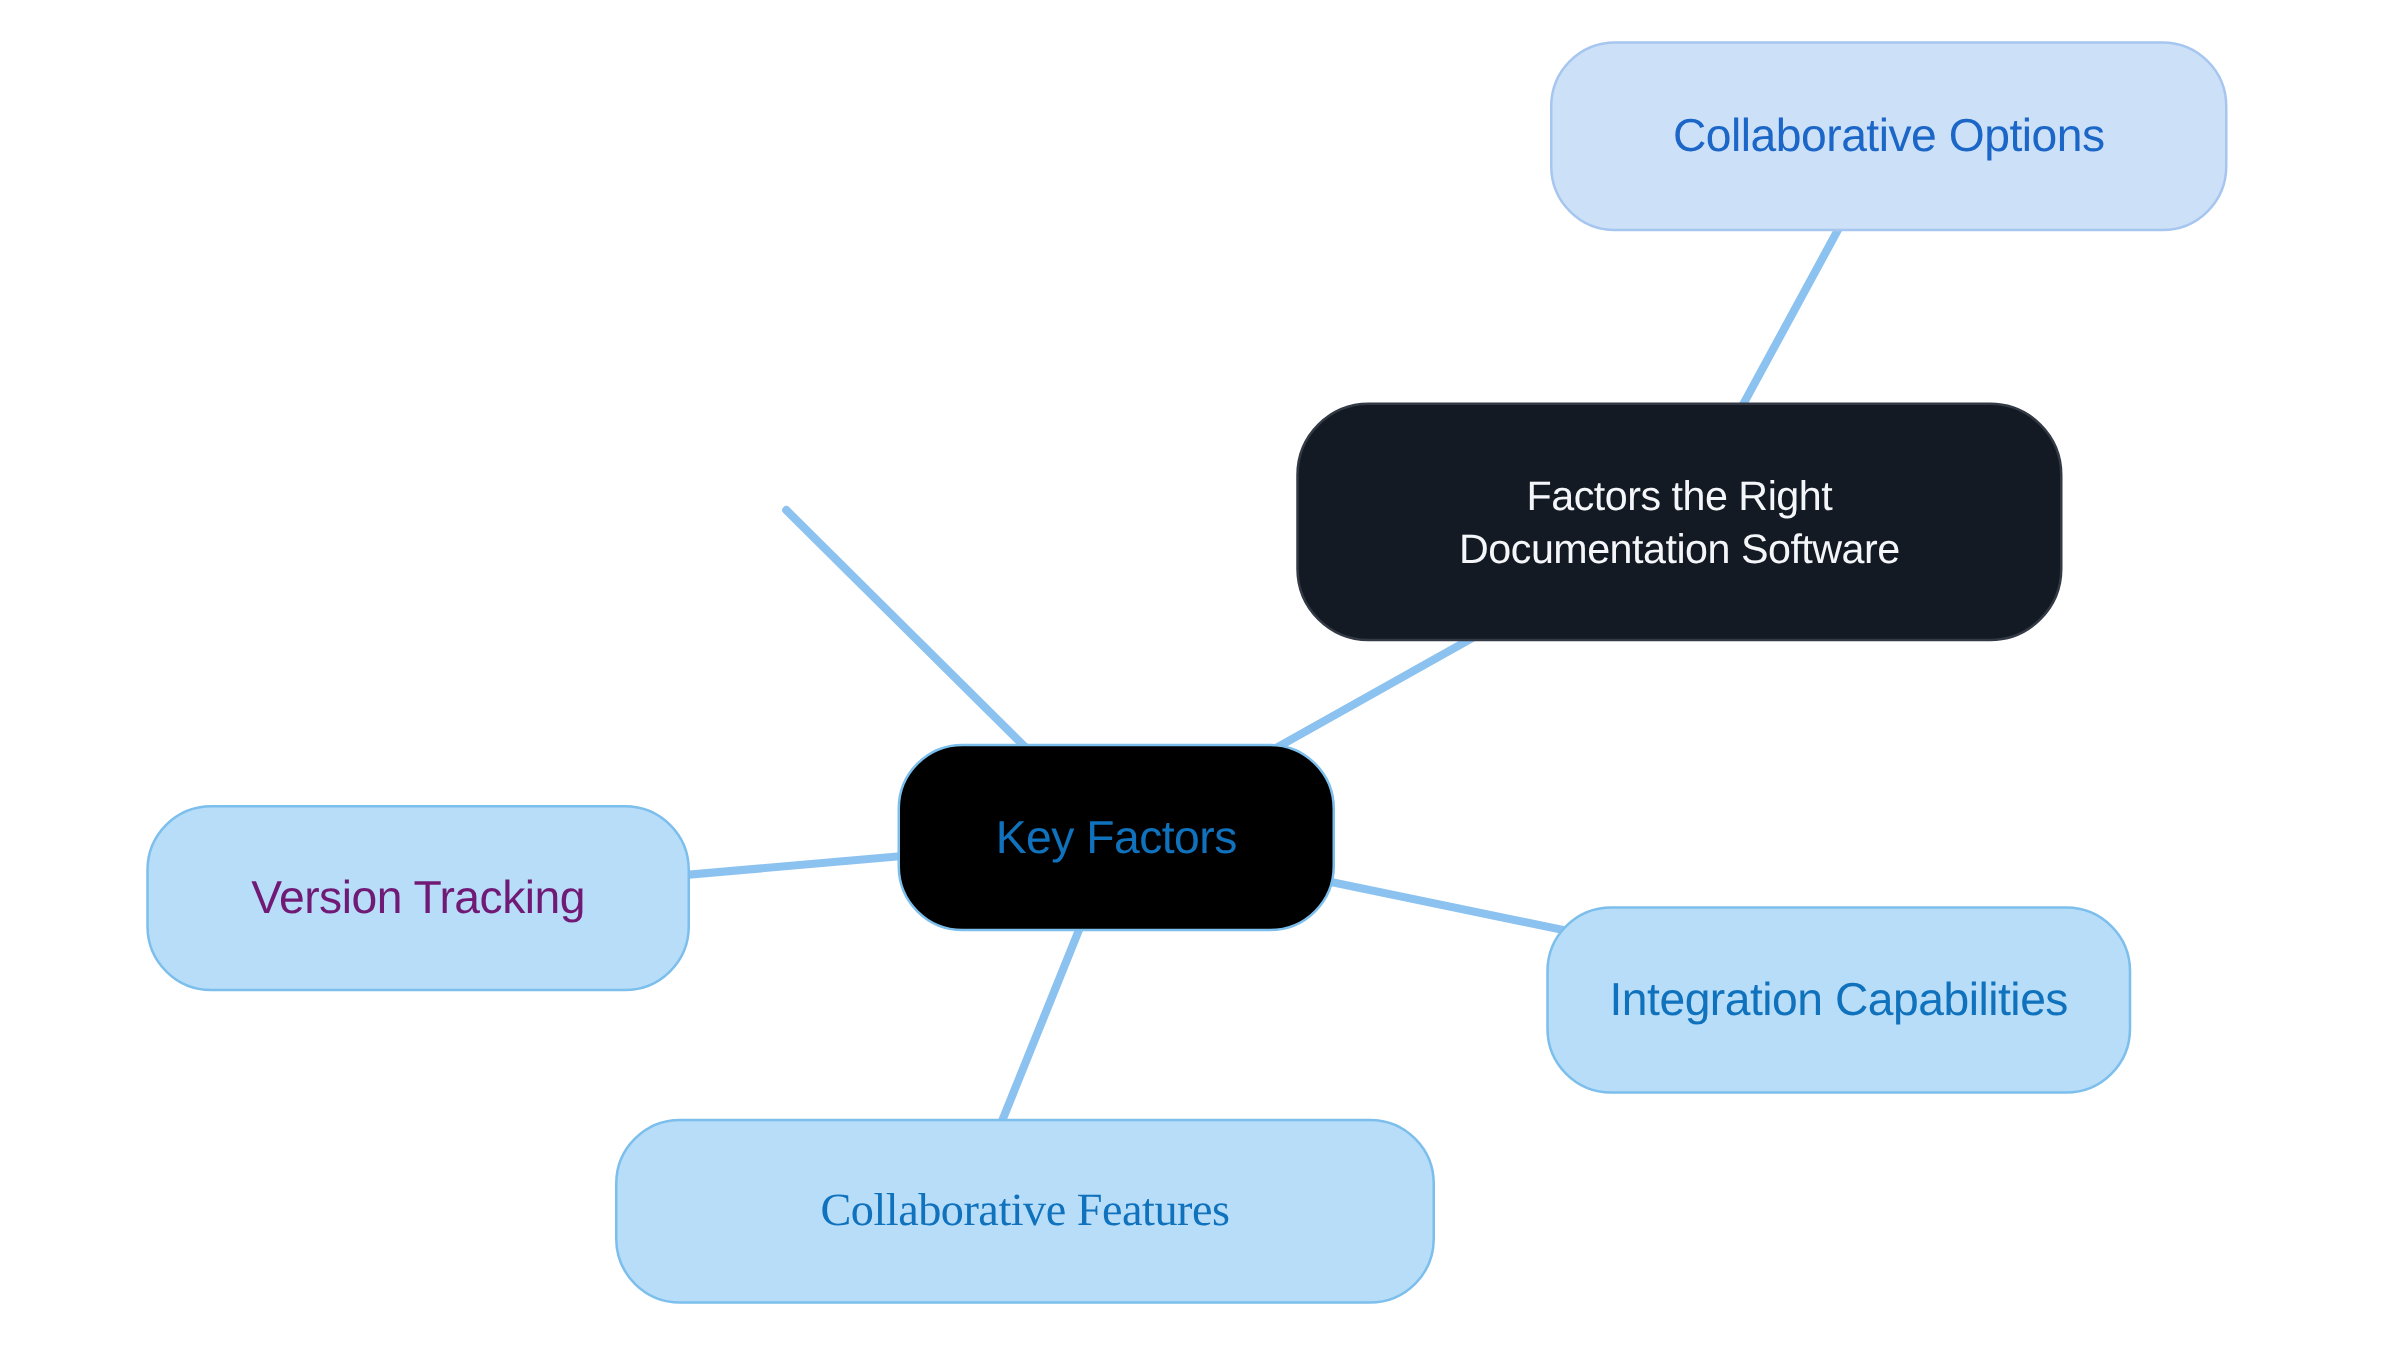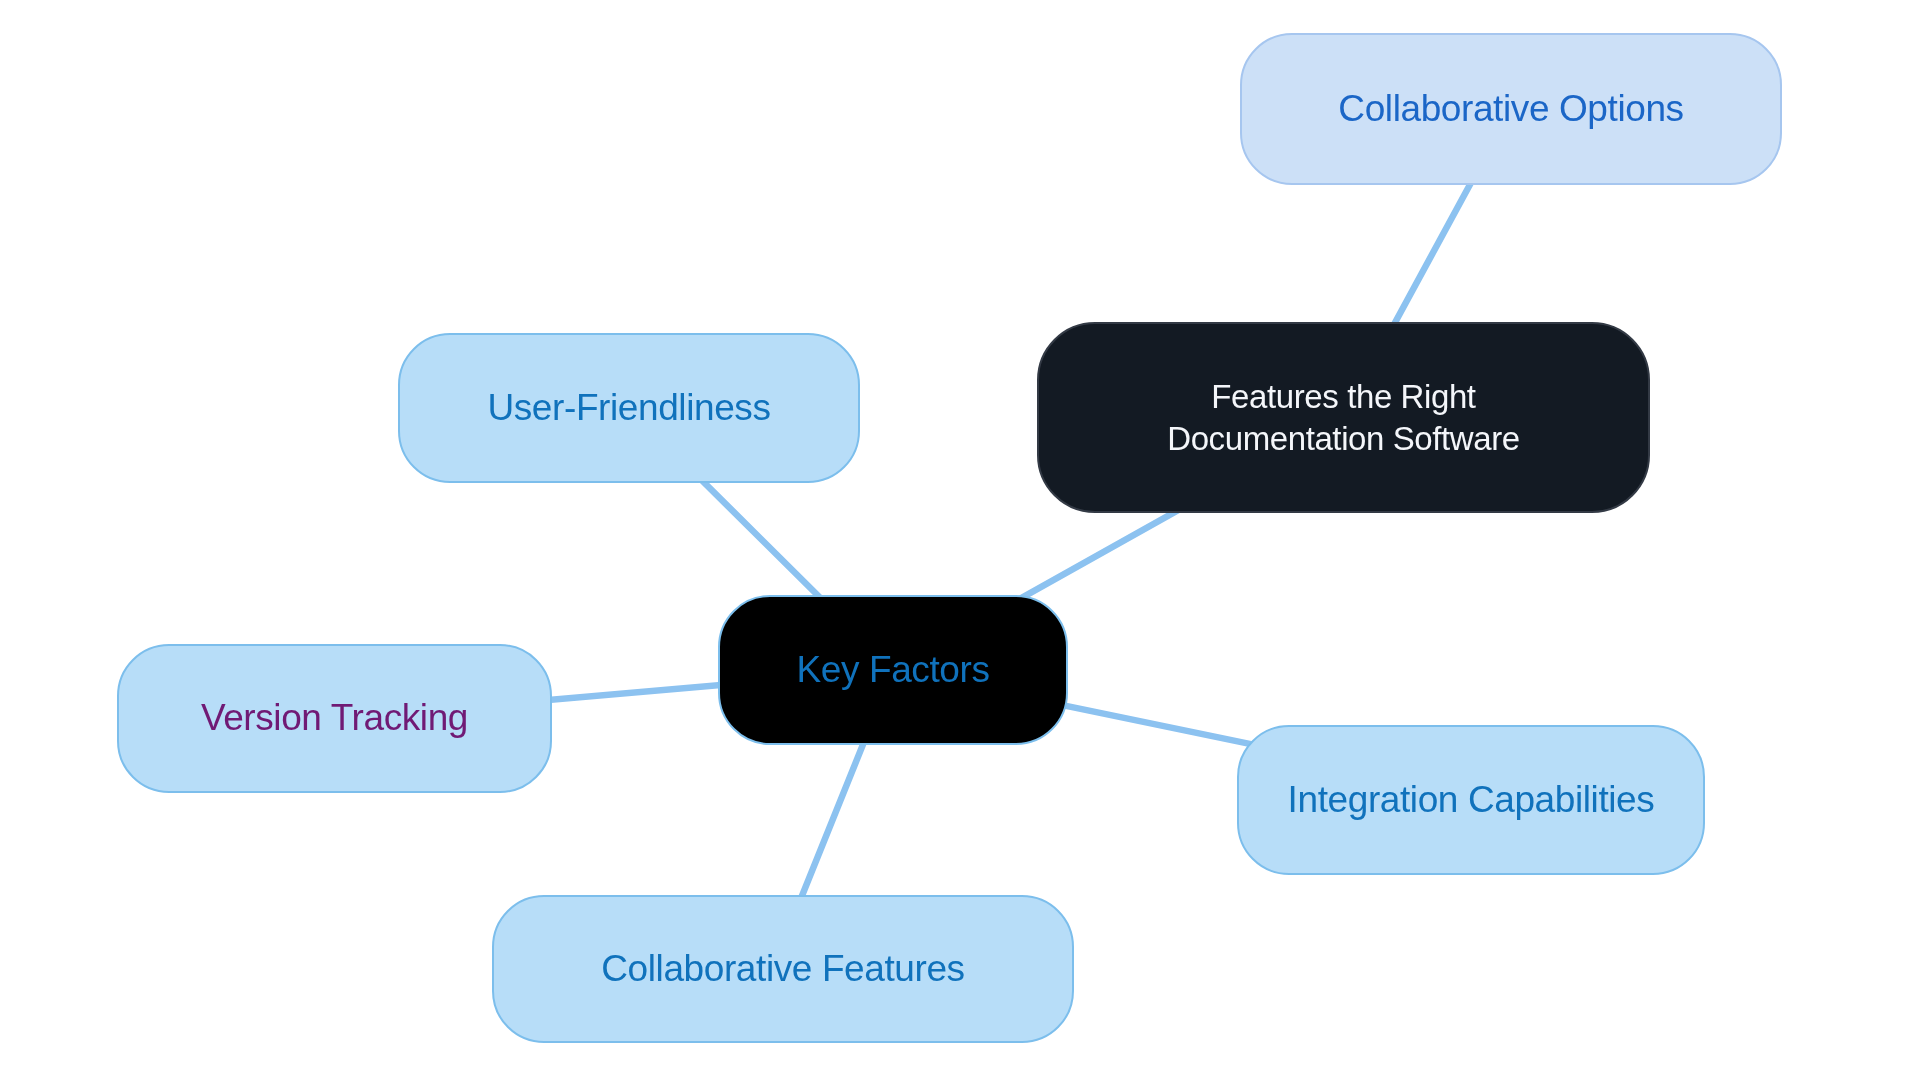--- a/index.html
+++ b/index.html
@@ -52,33 +52,30 @@
   <svg id="edges" xmlns="http://www.w3.org/2000/svg">
       <line x1="1343.5" y1="417.5" x2="1511" y2="109" stroke="#8CC2F0" stroke-width="6.5" stroke-linecap="round"></line>
       <line x1="1343.5" y1="417.5" x2="893" y2="670" stroke="#8CC2F0" stroke-width="6.5" stroke-linecap="round"></line>
       <line x1="893" y1="670" x2="629" y2="408" stroke="#8CC2F0" stroke-width="6.5" stroke-linecap="round"></line>
       <line x1="893" y1="670" x2="334.5" y2="718.5" stroke="#8CC2F0" stroke-width="6.5" stroke-linecap="round"></line>
       <line x1="893" y1="670" x2="772.5" y2="969" stroke="#8CC2F0" stroke-width="6.5" stroke-linecap="round"></line>
       <line x1="893" y1="670" x2="1521" y2="800" stroke="#8CC2F0" stroke-width="6.5" stroke-linecap="round"></line>
     </svg>
 
   <div class="node root" style="left: 1037px; top: 322px; width: 613px; height: 191px; border-radius: 58px; background: rgb(19, 26, 35); border: 2px solid rgb(51, 58, 69); color: rgb(244, 246, 250); font-size: 33px;">
-    <span class="label">Features the Right Documentation Software</span>
+    <span class="label">Factors the Right Documentation Software</span>
   </div>
   <div class="node branch" style="left: 1240px; top: 33px; width: 542px; height: 152px; border-radius: 52px; background: rgb(204, 224, 247); border: 2.5px solid rgb(166, 198, 239); color: rgb(27, 102, 199); font-size: 37px;">
     <span class="label">Collaborative Options</span>
   </div>
   <div class="node branch" style="left: 718px; top: 595px; width: 350px; height: 150px; border-radius: 52px; background: #000000; border: 2.5px solid rgb(124, 190, 236); color: rgb(16, 114, 188); font-size: 37px;">
     <span class="label">Key Factors</span>
   </div>
-  <div class="node branch" style="left: 398px; top: 333px; width: 462px; height: 150px; border-radius: 52px; background: rgb(183, 221, 248); border: 2.5px solid rgb(124, 190, 236); color: rgb(16, 114, 188); font-size: 37px;">
-    <span class="label">User-Friendliness</span>
-  </div>
   <div class="node branch" style="left: 117px; top: 644px; width: 435px; height: 149px; border-radius: 52px; background: rgb(183, 221, 248); border: 2.5px solid rgb(124, 190, 236); color: #701a75; font-size: 37px;">
     <span class="label">Version Tracking</span>
   </div>
-  <div class="node branch" style="left: 492px; top: 895px; width: 582px; height: 148px; border-radius: 52px; background: rgb(183, 221, 248); border: 2.5px solid rgb(124, 190, 236); color: rgb(16, 114, 188); font-size: 37px;">
+  <div class="node branch" style="left: 492px; top: 895px; width: 656px; height: 148px; border-radius: 52px; background: rgb(183, 221, 248); border: 2.5px solid rgb(124, 190, 236); color: rgb(16, 114, 188); font-size: 37px; font-family: Liberation Serif, serif;">
     <span class="label">Collaborative Features</span>
   </div>
   <div class="node branch" style="left: 1237px; top: 725px; width: 468px; height: 150px; border-radius: 52px; background: rgb(183, 221, 248); border: 2.5px solid rgb(124, 190, 236); color: rgb(16, 114, 188); font-size: 37px;">
     <span class="label">Integration Capabilities</span>
   </div>
 </div>
 
 </body></html>

